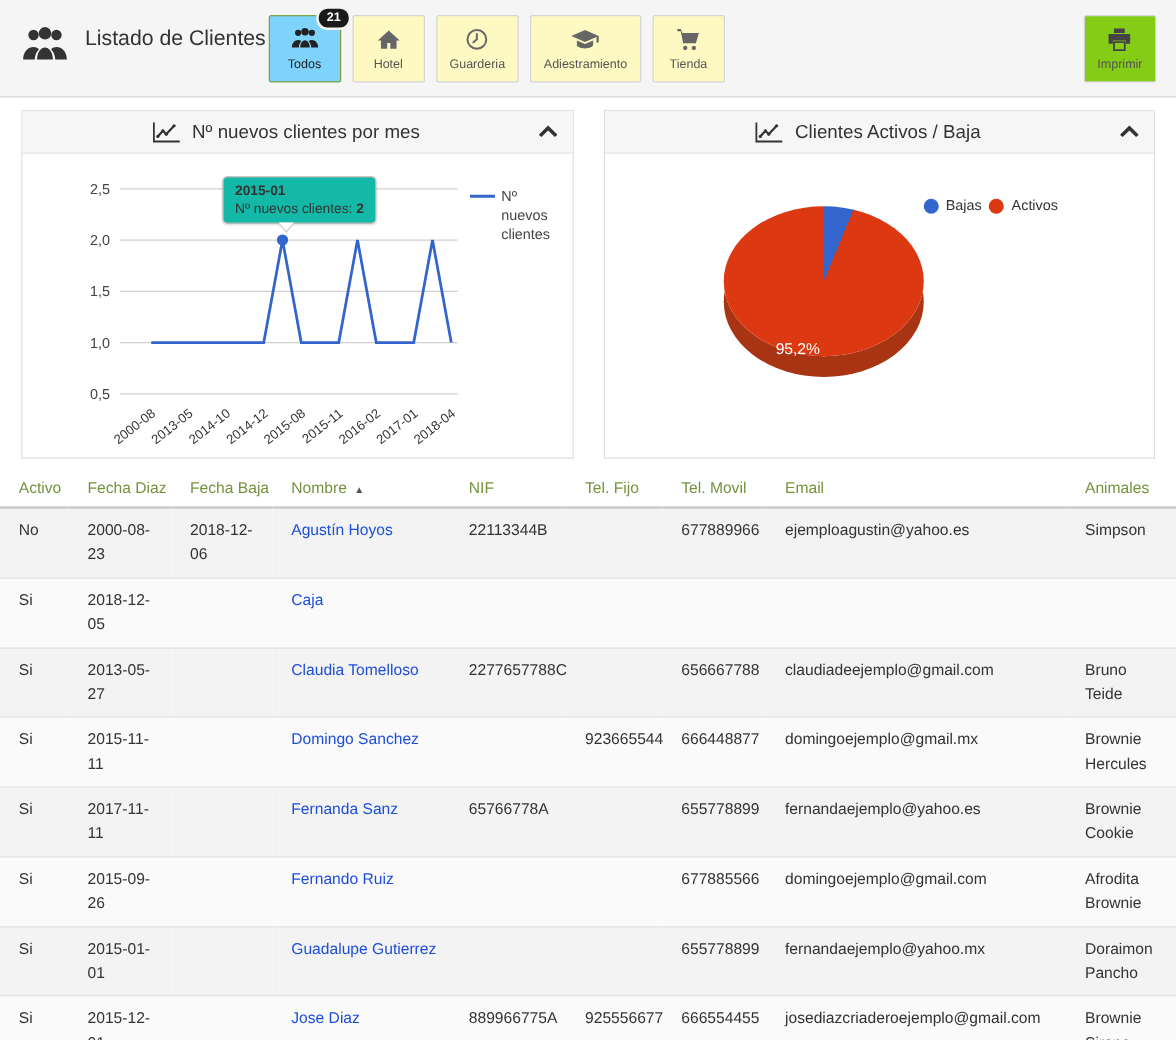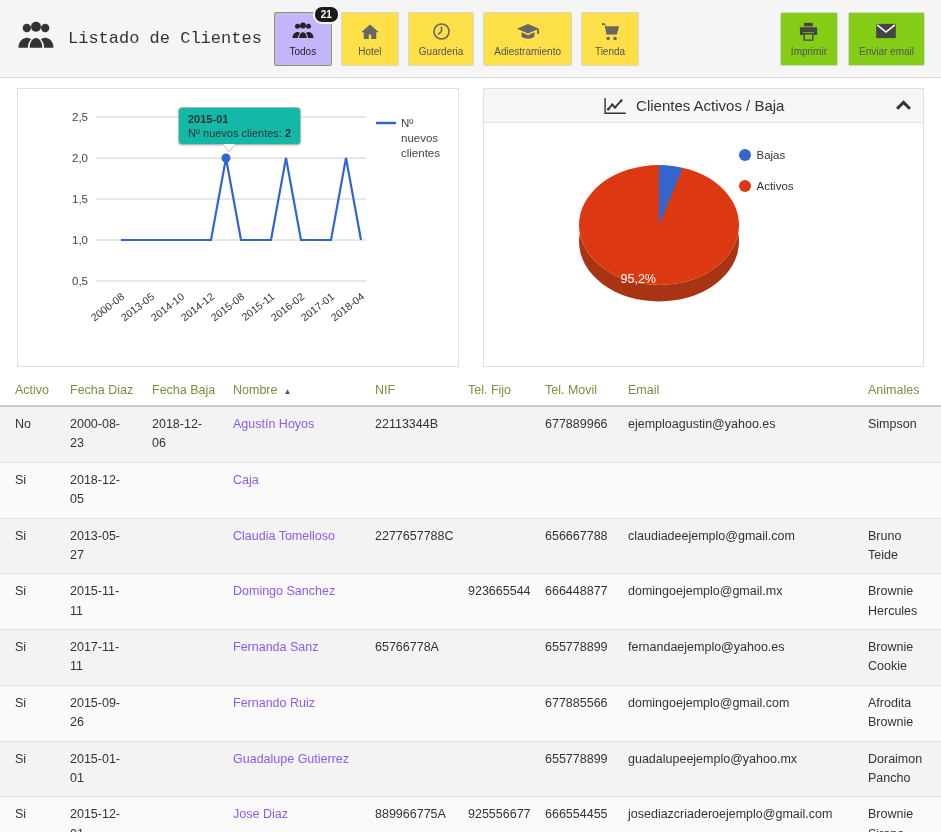--- a/index.html
+++ b/index.html
@@ -2,31 +2,31 @@
 <html><head>
 <meta charset="utf-8">
 <style>
   * { box-sizing: border-box; margin: 0; padding: 0; }
   html,body { width: 941px; height: 832px; background: #fff; overflow: hidden;
     font-family: "Liberation Sans", sans-serif; color: #333; }
 
   
   .topbar { display: flex; align-items: center; height: 78px; padding: 10px 16px;
     background: #f5f5f5; border-bottom: 1px solid #d9d9d9; }
-  .title-group { display: flex; align-items: center; gap: 12px; margin-right: 12px; font-family: Liberation Mono, monospace; }
+  .title-group { display: flex; align-items: flex-start; gap: 12px; margin-right: 2px; }
   .title-group svg { color: #333; }
   .page-title { font-size: 17px; color: #333; white-space: nowrap; }
   .filters { display: flex; align-items: flex-start; gap: 9px; }
   .tbtn { position: relative; display: inline-flex; flex-direction: column; align-items: center;
     justify-content: center; gap: 4px; min-width: 58px; height: 54px; padding: 6px 10px;
-    background: #fde047; border: 1px solid #d5d5d5; border-radius: 2px; cursor: pointer;
+    background: #fef9c3; border: 1px solid #d5d5d5; border-radius: 2px; cursor: pointer;
     color: #555; font-family: inherit; }
   .tbtn .ticon { height: 22px; display: flex; align-items: center; color: #666; }
   .tbtn .tlabel { font-size: 10px; color: #555; white-space: nowrap; }
-  .tbtn.active { background: #c4b5fd; border-color: #7da348; }
+  .tbtn.active { background: #7dd3fc; border-color: #7da348; }
   .tbtn.active .ticon, .tbtn.active .tlabel { color: #222; }
   .badge { position: absolute; top: -8px; right: -9px; background: #1a1a1a; color: #fff;
     font-size: 10px; font-weight: bold; padding: 2px 6px; border-radius: 9px;
     border: 2px solid #f5f5f5; }
   .actions { margin-left: auto; display: flex; gap: 10px; }
   .actions .tbtn { background: #84cc16; }
   .actions .ticon { color: #444; }
 
   
   .panels { display: flex; gap: 24px; padding: 10px 17px 0 17px; }
@@ -45,39 +45,39 @@
     box-shadow: 0 1px 2px rgba(0,0,0,.15); z-index: 2; white-space: nowrap; }
   .tt-title { font-weight: bold; margin-bottom: 2px; }
   .tt-arrow { position: absolute; bottom: -7px; left: 44px; width: 0; height: 0;
     border-left: 6px solid transparent; border-right: 6px solid transparent;
     border-top: 7px solid #fff; filter: drop-shadow(0 1px 0 #b5b5b5); }
 
   
   .pie3d { position: absolute; left: 95px; top: 42px; width: 160px; height: 160px;
     border-radius: 50%; transform: scaleY(0.75); transform-origin: top; }
   .pie-label { position: absolute; left: 137px; top: 149px; color: #fff; font-size: 12.5px; z-index: 2; }
-  .pie-legend { position: absolute; left: 255px; top: 26px; display: flex;
-    flex-direction: column; gap: 19px; }
+  .pie-legend { position: absolute; left: 255px; top: 36px; display: flex;
+    flex-direction: row; gap: 6px; }
   .pl-item { display: flex; align-items: center; gap: 6px; font-size: 11.5px; color: #333; }
   .pl-dot { width: 12px; height: 12px; border-radius: 50%; }
 
   
   .table-wrap { margin-top: 8px; }
   table { border-collapse: collapse; table-layout: fixed; width: 941px; }
   th, td { text-align: left; padding: 8px 6px 8px 15px; font-size: 12.5px; vertical-align: top; }
   thead th { color: #75933e; font-weight: normal; background: #fff; border-bottom: 2px solid #ccc;
     cursor: pointer; white-space: nowrap; }
   thead th .sort-car { font-size: 8px; color: #555; margin-left: 6px; }
   tbody tr { border-top: 1px solid #e2e2e2; }
   tbody tr:nth-child(odd)  { background: #f3f3f3; }
   tbody tr:nth-child(even) { background: #fafafa; }
   tbody tr:last-child { border-bottom: 1px solid #e2e2e2; }
   td { color: #333; line-height: 1.55; }
   td.animales { white-space: pre-line; }
-  a.client-link { color: #8b5cf6; text-decoration: none; cursor: pointer; }
+  a.client-link { color: #1d4ed8; text-decoration: none; cursor: pointer; }
 </style>
 </head>
 <body>
 
 <div class="topbar">
   <div class="title-group">
     <span>
       <svg width="40" height="30" viewBox="0 0 24 18" fill="currentColor">
           <circle cx="6.5" cy="4.2" r="2.5"></circle>
           <circle cx="17.5" cy="4.2" r="2.5"></circle>
@@ -141,35 +141,48 @@
       <button class="tbtn">
         <span class="ticon">
           <svg width="21" height="19" viewBox="0 0 24 22" fill="currentColor">
             <path d="M7 1h10v4H7z"></path>
             <path d="M2 6h20v9h-4v-3H6v3H2z"></path>
             <path d="M7 13.5h10V21H7z" fill="none" stroke="currentColor" stroke-width="1.7"></path>
           </svg>
         </span>
         <span class="tlabel">Imprimir</span>
       </button>
-      <button class="tbtn">
-        <span class="ticon">
-          <svg width="22" height="16" viewBox="0 0 24 18" fill="currentColor">
-            <path d="M1 1h22v16H1z"></path>
-            <path d="M2 2l10 8.2L22 2" fill="none" stroke="#fdfdfd" stroke-width="1.8"></path>
-          </svg>
-        </span>
-        <span class="tlabel">Enviar email</span>
-      </button>
     </div>
 </div>
 
 <div class="panels">
 
   <div class="panel">
+    <div class="panel-header">
+      <div class="ph-center">
+        <span class="chart-ic">
+          <svg width="24" height="18" viewBox="0 0 26 20" fill="none" stroke="currentColor" stroke-width="1.6">
+              <path d="M2 1v17h23"></path>
+              <path d="M5.5 13.5l4.5-5 3 3 7-7.5" stroke-width="2"></path>
+              <circle cx="5.5" cy="13.5" r="1.4" fill="currentColor" stroke="none"></circle>
+              <circle cx="10" cy="8.5" r="1.4" fill="currentColor" stroke="none"></circle>
+              <circle cx="13" cy="11.5" r="1.4" fill="currentColor" stroke="none"></circle>
+              <circle cx="20" cy="4" r="1.4" fill="currentColor" stroke="none"></circle>
+            </svg>
+        </span>
+        <span class="panel-title">Nº nuevos clientes por mes</span>
+      </div>
+      <button class="collapse-btn">
+        <span>
+          <svg width="15" height="10" viewBox="0 0 16 10" fill="currentColor">
+              <path d="M8 0l8 8-2.3 2L8 4.4 2.3 10 0 8z"></path>
+            </svg>
+        </span>
+      </button>
+    </div>
     <div class="panel-body">
       <svg id="line-svg" width="438" height="242">
           <line x1="78" y1="192" x2="348" y2="192" stroke="#cfcfcf" stroke-width="1"></line>
           <text x="70" y="196" text-anchor="end" font-size="11.5" fill="#444">0,5</text>
           <line x1="78" y1="151" x2="348" y2="151" stroke="#cfcfcf" stroke-width="1"></line>
           <text x="70" y="155" text-anchor="end" font-size="11.5" fill="#444">1,0</text>
           <line x1="78" y1="110" x2="348" y2="110" stroke="#cfcfcf" stroke-width="1"></line>
           <text x="70" y="114" text-anchor="end" font-size="11.5" fill="#444">1,5</text>
           <line x1="78" y1="69" x2="348" y2="69" stroke="#cfcfcf" stroke-width="1"></line>
           <text x="70" y="73" text-anchor="end" font-size="11.5" fill="#444">2,0</text>
@@ -337,21 +350,21 @@
 Brownie</td>
         </tr>
         <tr>
           <td>Si</td>
           <td>2015-01-01</td>
           <td></td>
           <td><a class="client-link">Guadalupe Gutierrez</a></td>
           <td></td>
           <td></td>
           <td>655778899</td>
-          <td>guadalupeejemplo@yahoo.mx</td>
+          <td>fernandaejemplo@yahoo.mx</td>
           <td class="animales">Doraimon
 Pancho</td>
         </tr>
         <tr>
           <td>Si</td>
           <td>2015-12-01</td>
           <td></td>
           <td><a class="client-link">Jose Diaz</a></td>
           <td>889966775A</td>
           <td>925556677</td>

